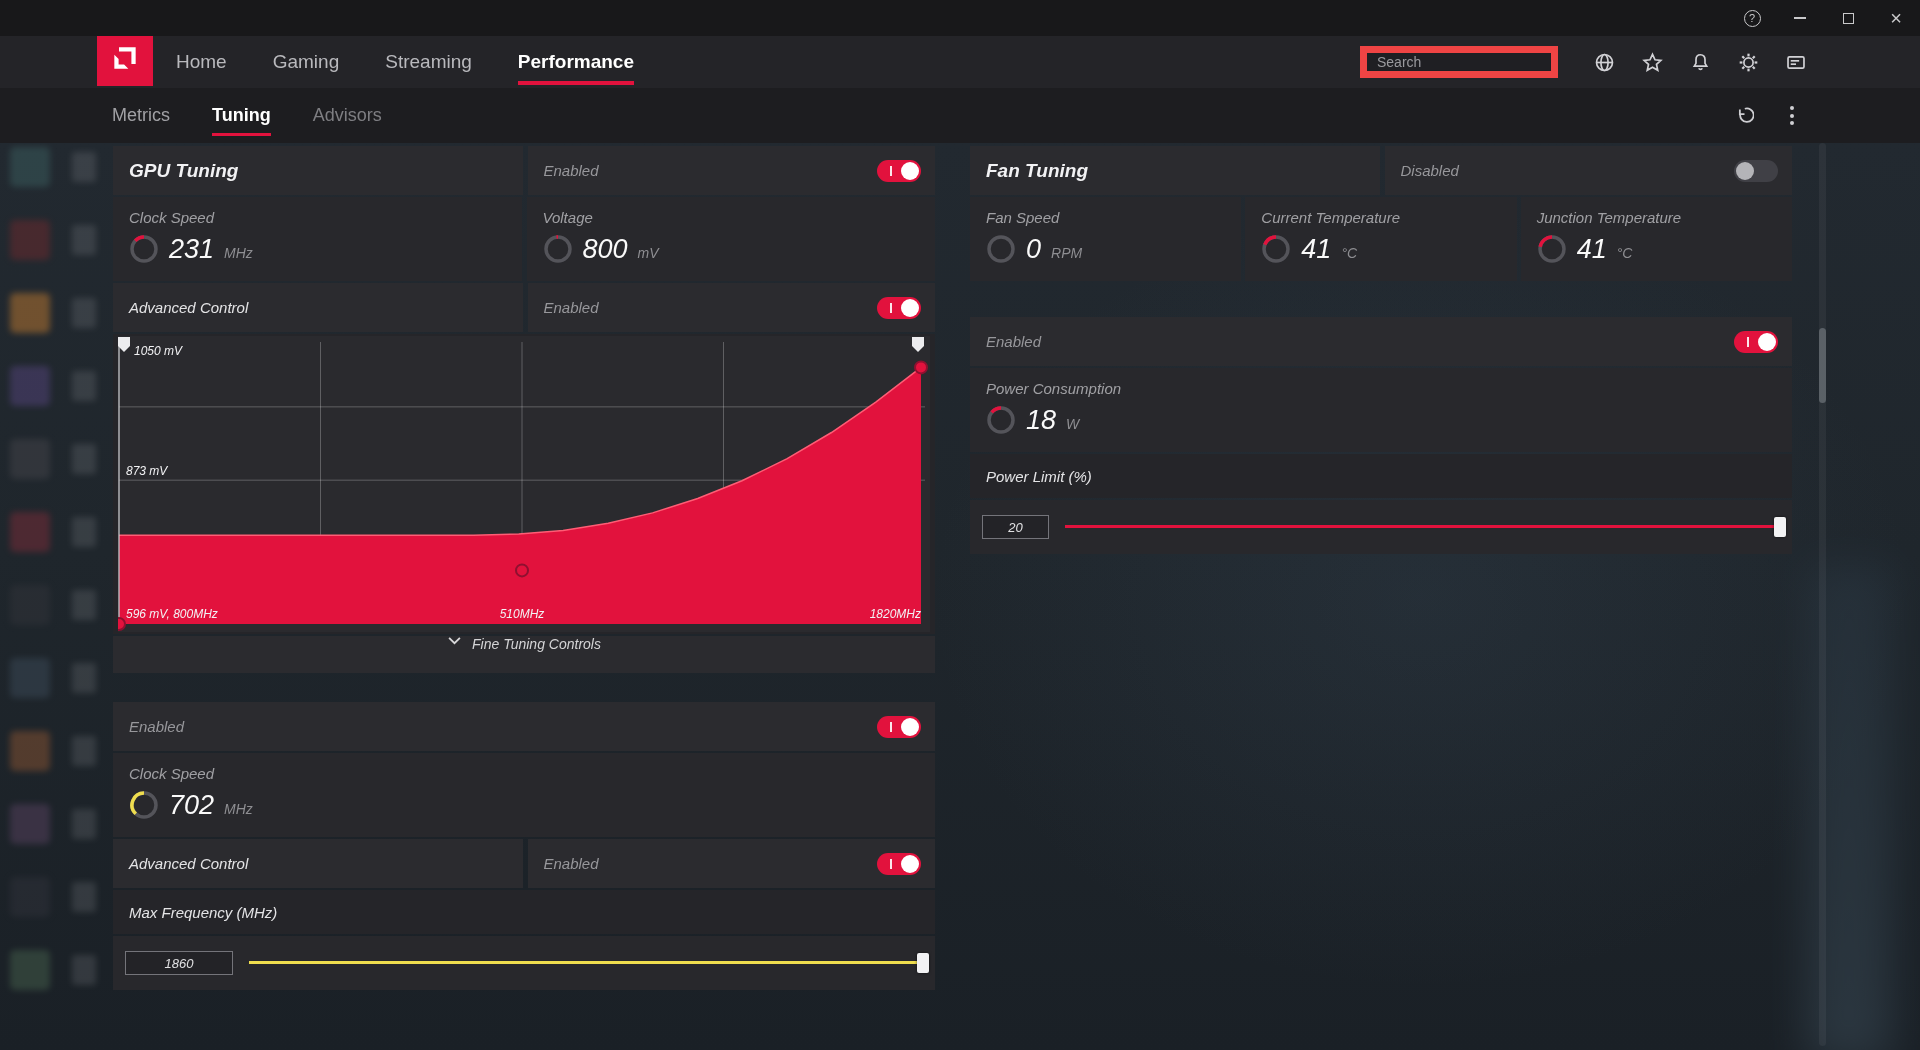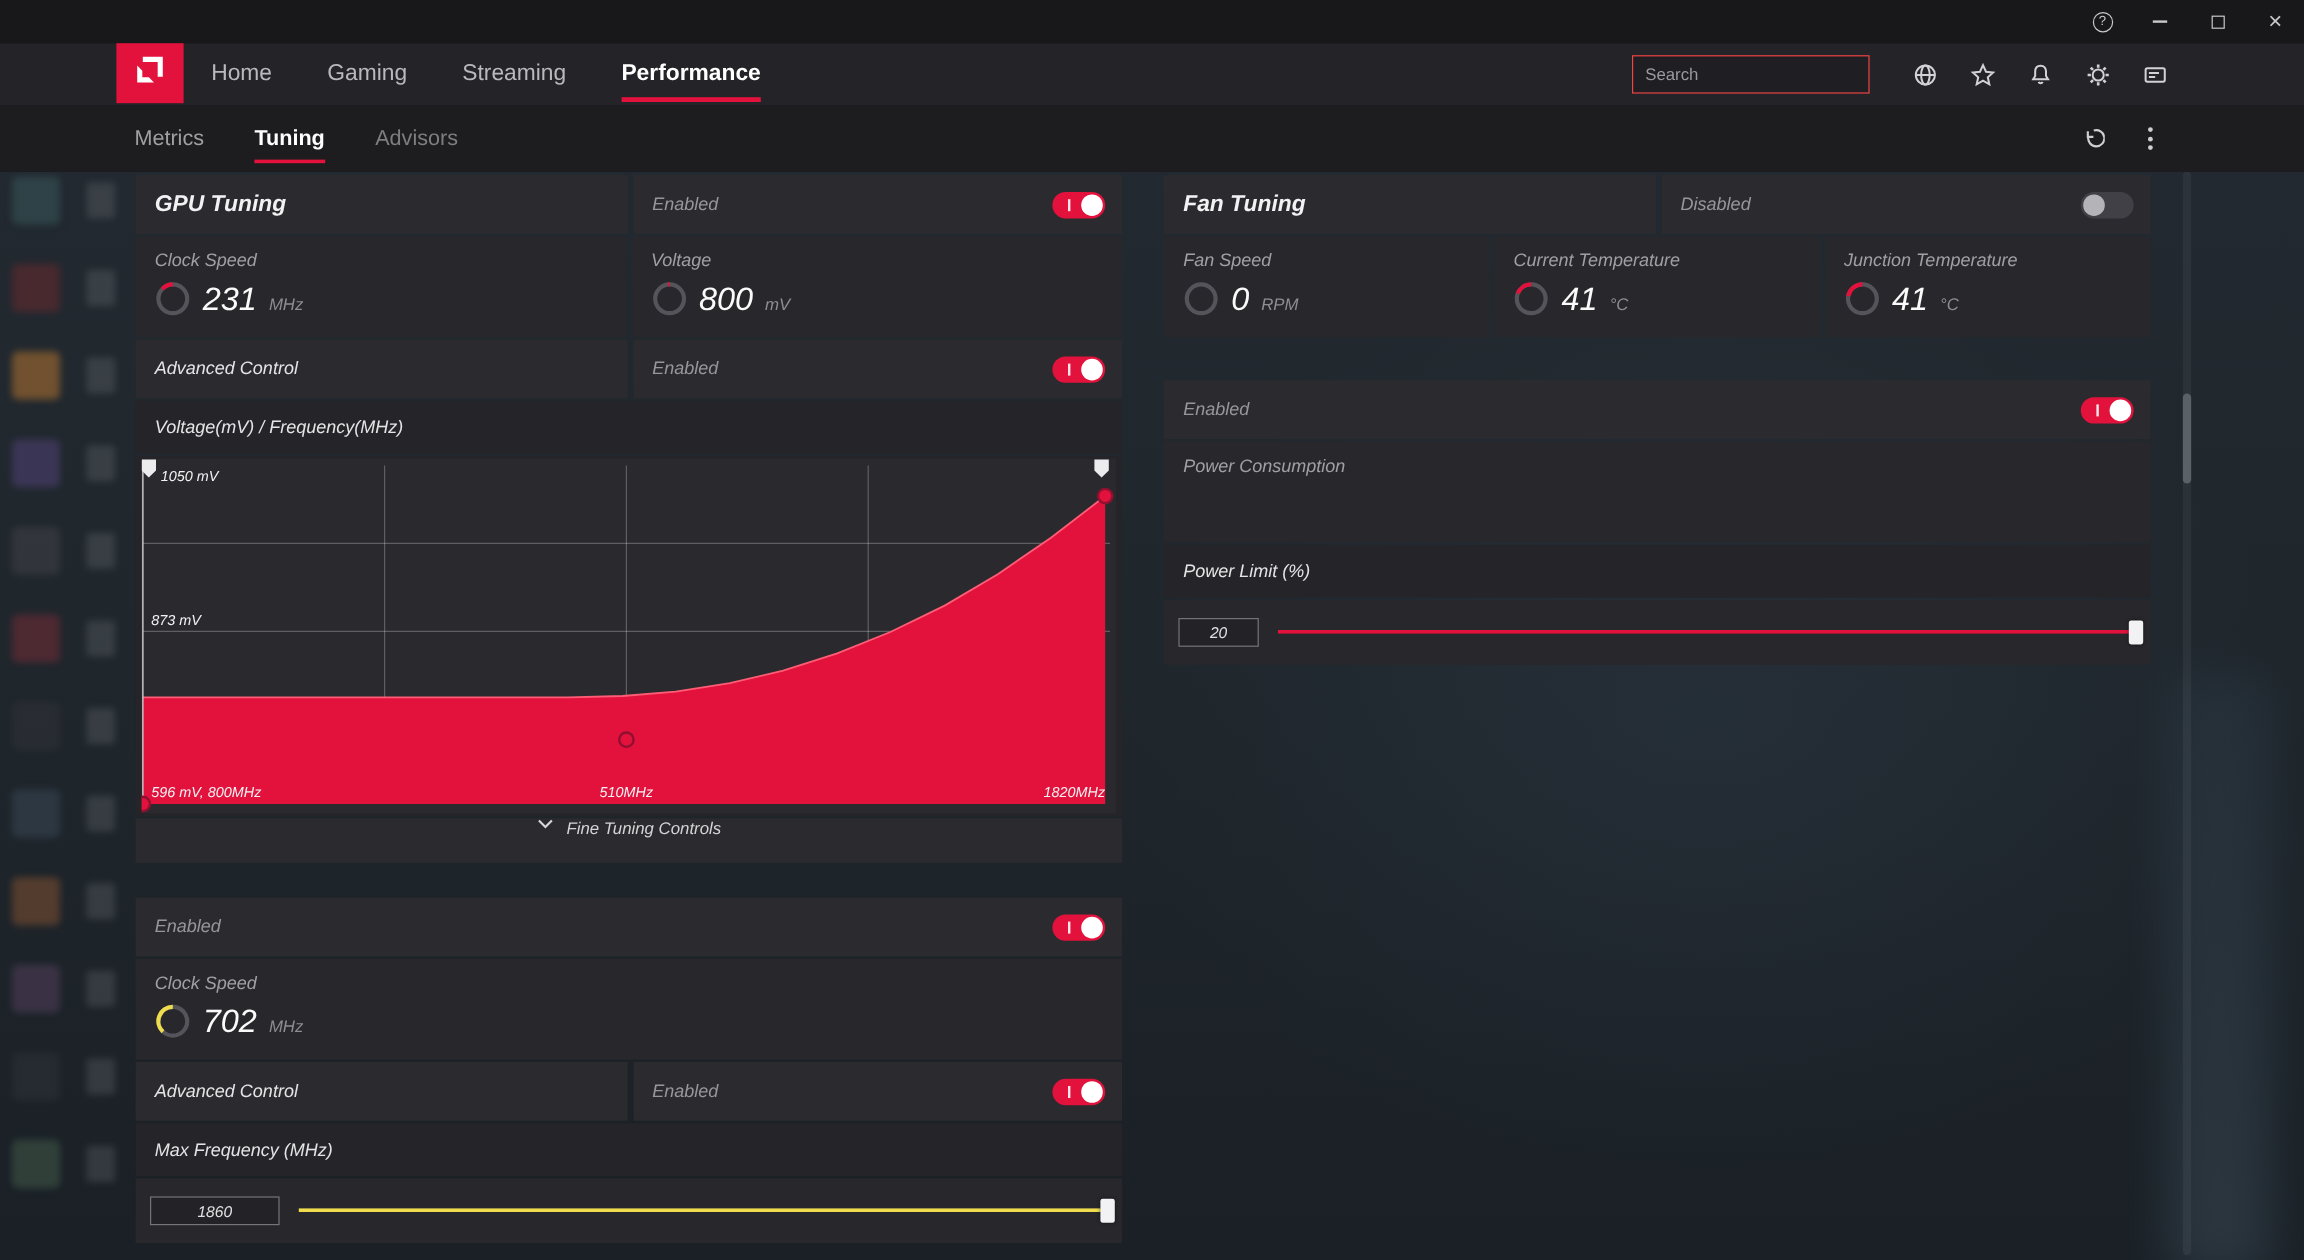--- a/index.html
+++ b/index.html
@@ -21,21 +21,21 @@
   .navbar { position:absolute; top:36px; left:0; width:1920px; height:52px;
     background:#242428; display:flex; align-items:center; padding-left:176px; padding-right:100px; z-index:40; }
   .logo { position:absolute; left:97px; top:-6px; width:56px; height:56px;
     background:var(--accent); display:flex; align-items:center; justify-content:center; z-index:45; }
   .nav-item { height:52px; display:flex; align-items:center; margin-right:46px;
     font-size:19px; color:#b9b9bd; position:relative; cursor:pointer; }
   .nav-item.active { color:#ffffff; font-weight:bold; }
   .nav-item.active::after { content:""; position:absolute; left:0; right:0; bottom:3px;
     height:4px; background:var(--accent); }
   .searchbox { margin-left:auto; margin-right:22px; width:198px; height:32px;
-    border:1px solid #ef4444; display:flex; align-items:center; padding:0 10px; background:rgba(0,0,0,0.12); }
+    border:7px solid #ef4444; display:flex; align-items:center; padding:0 10px; background:rgba(0,0,0,0.12); }
   .searchbox input { flex:1; background:transparent; border:none; outline:none;
     color:#c9c9cd; font-size:14px; font-family:inherit; }
   .searchbox input::placeholder { color:#9a9a9e; }
   .nav-icon { width:48px; height:52px; display:flex; align-items:center; justify-content:center; cursor:pointer; }
   .nav-icon svg { stroke:#d2d2d6; fill:none; stroke-width:1.6; }
 
   
   .subnav { position:absolute; top:88px; left:0; width:1920px; height:55px;
     background:#1d1d20; display:flex; align-items:center; padding-left:112px; z-index:40; }
   .subnav-item { height:55px; display:flex; align-items:center; margin-right:42px;
@@ -309,23 +309,20 @@
               <span class="sublabel">Advanced Control</span>
             </div>
           <div class="cell head split">
             <span class="state">Enabled</span>
             <div class="toggle on">
                 <span class="tick"></span>
                 <span class="knob"></span>
               </div>
           </div>
         </div>
-        <div class="labelrow">
-            <span>Voltage(mV) / Frequency(MHz)</span>
-          </div>
         <div class="chartrow">
           <svg id="gpu-chart" width="812" height="296" viewBox="0 0 812 296">
               <rect x="0" y="0" width="812" height="296" fill="#2a2a2e"></rect>
               <line x1="202.5" y1="6" x2="202.5" y2="288" stroke="rgba(255,255,255,0.25)"></line>
               <line x1="404" y1="6" x2="404" y2="288" stroke="rgba(255,255,255,0.25)"></line>
               <line x1="605.5" y1="6" x2="605.5" y2="288" stroke="rgba(255,255,255,0.25)"></line>
               <line x1="1" y1="70.86" x2="807" y2="70.86" stroke="rgba(255,255,255,0.25)"></line>
               <line x1="1" y1="144.18" x2="807" y2="144.18" stroke="rgba(255,255,255,0.25)"></line>
               <path d="M1 288 L1.0 199.2 L355.6 199.2 L400.8 198.0 L445.1 194.4 L490.2 187.3 L534.6 176.9 L579.7 162.5 L624.0 144.7 L669.2 122.7 L713.5 96.5 L757.8 66.1 L803.0 31.4 L803.0 288 Z" fill="#e2123d"></path>
               <path d="M1.0 199.2 L355.6 199.2 L400.8 198.0 L445.1 194.4 L490.2 187.3 L534.6 176.9 L579.7 162.5 L624.0 144.7 L669.2 122.7 L713.5 96.5 L757.8 66.1 L803.0 31.4" fill="none" stroke="#ff5d75" stroke-width="1.5"></path>
@@ -458,20 +455,28 @@
             <span class="state">Enabled</span>
             <div class="toggle on">
                 <span class="tick"></span>
                 <span class="knob"></span>
               </div>
           </div>
         </div>
         <div class="row h84">
           <div class="cell metric">
             <div class="mlabel">Power Consumption</div>
+            <div class="mline">
+              <span class="gauge"><svg width="30" height="30" viewBox="0 0 30 30">
+                    <circle cx="15" cy="15" r="12" stroke="#54545a" stroke-width="3.5" fill="none"></circle>
+                    <path d="M15 3 A12 12 0 0 0 5.75 7.35" stroke="#e2123d" stroke-width="3.5" fill="none"></path>
+                  </svg></span>
+              <span class="mvalue">18</span>
+              <span class="munit">W</span>
+            </div>
           </div>
         </div>
         <div class="labelrow">
             <span>Power Limit (%)</span>
           </div>
         <div class="sliderrow">
           <div class="value-box narrow">
               <span>20</span>
             </div>
           <div class="slider">

